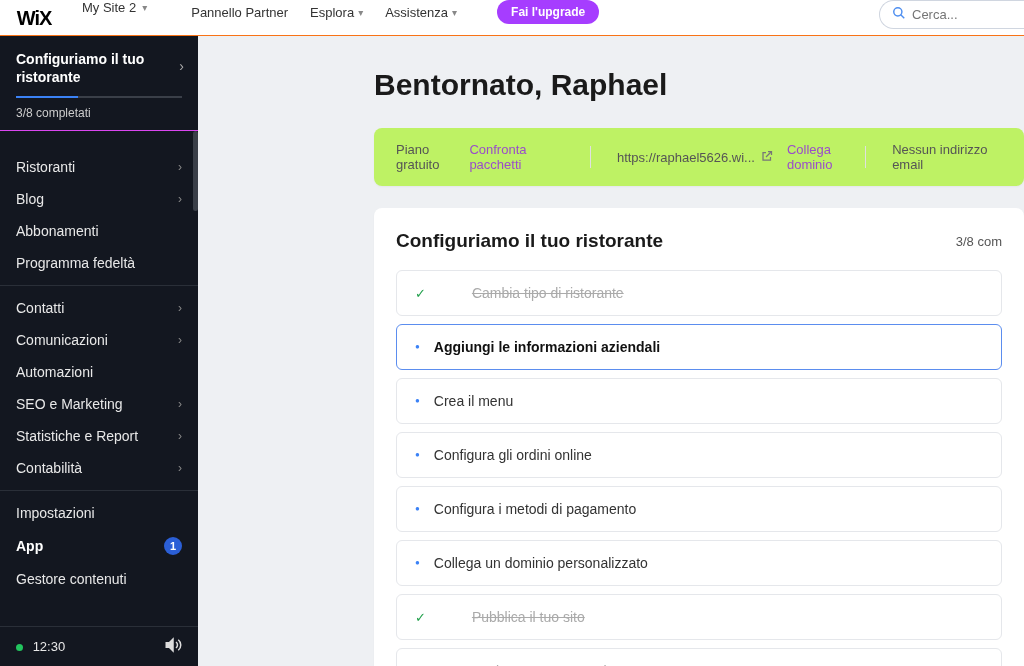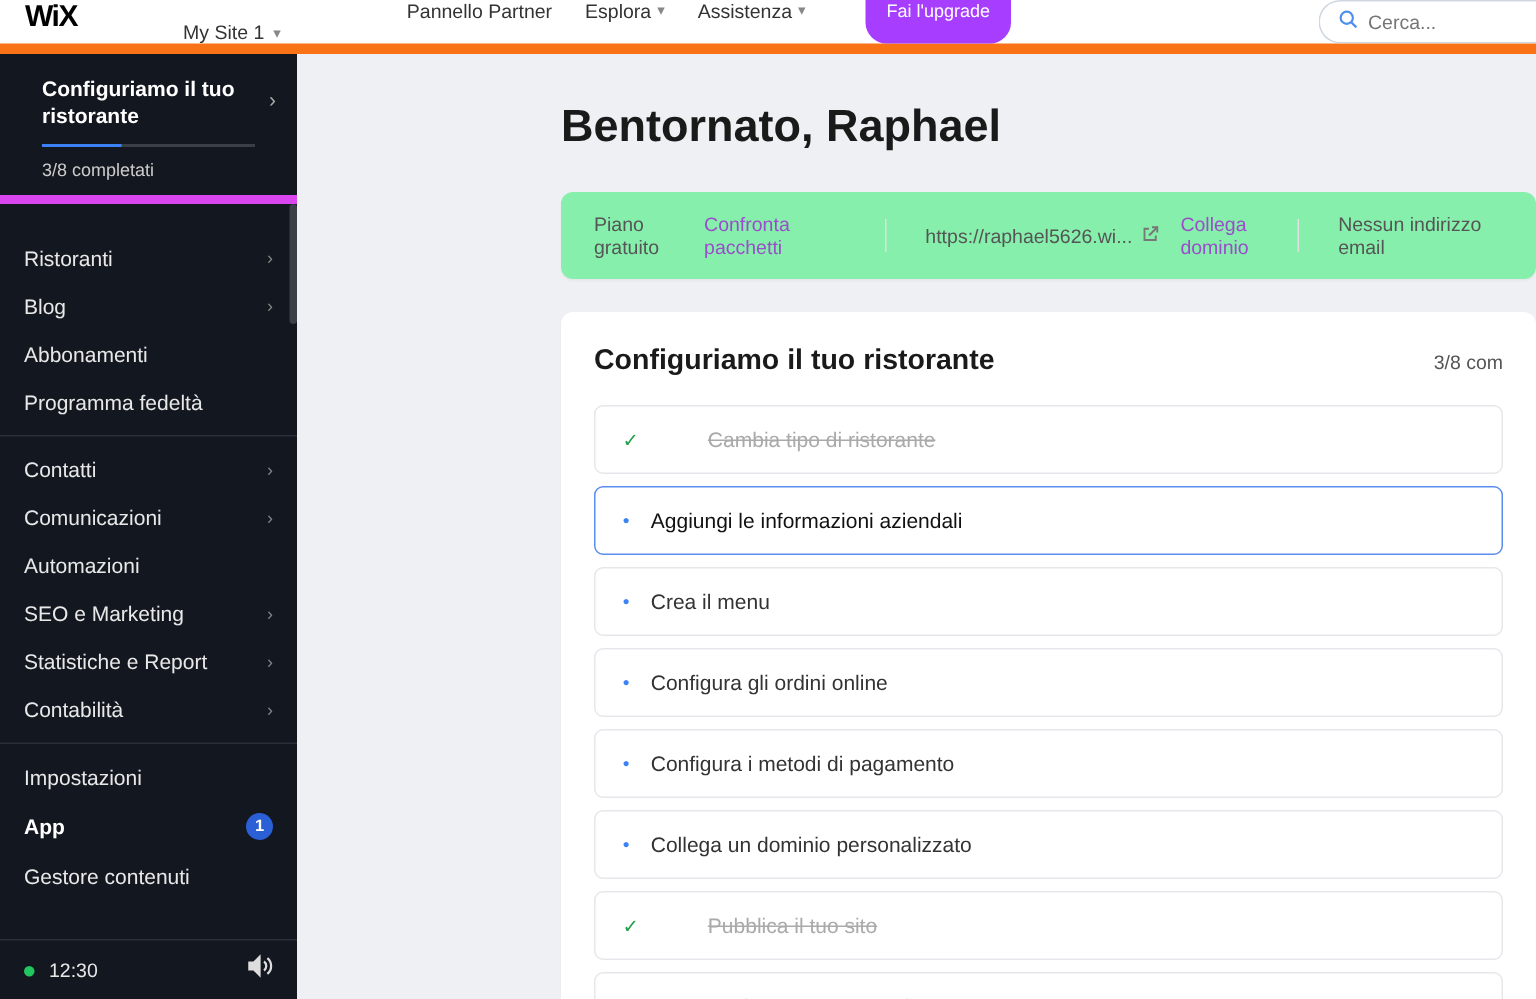--- a/index.html
+++ b/index.html
@@ -1,33 +1,33 @@
 <!DOCTYPE html>
 <html><head>
 <meta charset="utf-8">
 <style>
 * { margin: 0; padding: 0; box-sizing: border-box; font-family: -apple-system, BlinkMacSystemFont, "Segoe UI", Helvetica, Arial, sans-serif; }
 body { width: 1024px; height: 666px; overflow: hidden; background: #f0f0f0; position: relative; }
 
 
-.topbar { height: 36px; background: #fff; display: flex; align-items: flex-end; padding: 0 0 0 0; border-bottom: 7px solid #f97316; gap: 40px; }
+.topbar { height: 36px; background: #fff; display: flex; align-items: flex-start; padding: 0 0 0 0; border-bottom: 1px solid #f97316; }
 .logo { width: 68px; height: 36px; display: flex; align-items: center; justify-content: center; font-weight: 900; font-size: 20px; letter-spacing: -1px; color: #000; }
 .site-dropdown { display: flex; align-items: center; gap: 6px; padding: 0 14px; font-size: 13px; color: #333; cursor: pointer; }
 .site-dropdown .chev { font-size: 10px; color: #888; }
 .top-links { display: flex; align-items: center; gap: 22px; margin-left: 30px; }
 .top-link { font-size: 13px; color: #333; display: flex; align-items: center; gap: 4px; cursor: pointer; }
 .top-link .chev { font-size: 10px; color: #888; }
-.upgrade-btn { background: #a63dff; color: #fff; border: none; border-radius: 14px; padding: 15px 14px; font-size: 12px; font-weight: 400; margin-left: 18px; cursor: pointer; }
+.upgrade-btn { background: #a63dff; color: #fff; border: none; border-radius: 14px; padding: 5px 14px; font-size: 12px; font-weight: 700; margin-left: 18px; cursor: pointer; }
 .search-wrap { margin-left: auto; display: flex; align-items: center; background: #fff; border: 1px solid #d0d6e0; border-radius: 18px 0 0 18px; padding: 5px 12px; width: 145px; border-right: none; }
 .search-wrap .sicon { color: #4f8ff0; font-size: 14px; margin-right: 6px; }
 .search-wrap input { border: none; outline: none; font-size: 13px; color: #ec4899; width: 100%; }
 
 
 .sidebar { position: absolute; left: 0; top: 36px; width: 198px; height: 630px; background: #131720; color: #e8e8e8; display: flex; flex-direction: column; }
-.setup-block { padding: 14px 28px 10px; position: relative; border-bottom: 6px solid #d946ef; }
+.setup-block { padding: 14px 16px 10px; position: relative; border-bottom: 1px solid #d946ef; }
 .setup-title { font-size: 14px; font-weight: 700; line-height: 1.3; color: #fff; }
 .setup-chevron { position: absolute; right: 14px; top: 22px; font-size: 14px; color: #aaa; }
 .progress-track { height: 2px; background: #3a3f48; margin-top: 10px; position: relative; }
 .progress-fill { height: 2px; background: #3b82f6; width: 37.5%; }
 .setup-count { font-size: 12px; color: #ccc; margin-top: 8px; display: block; }
 
 .nav { flex: 1; overflow: hidden; padding-top: 6px; position: relative; }
 .nav-scroll-ind { position: absolute; right: 0; top: 0; width: 5px; height: 80px; background: #3a3f48; border-radius: 3px; }
 .nav-item { display: flex; align-items: center; justify-content: space-between; padding: 8px 16px; font-size: 14px; color: #e8e8e8; cursor: pointer; }
 .nav-item .chev { font-size: 12px; color: #888; }
@@ -48,47 +48,47 @@
 
 
 .red-arrow { position: absolute; left: 240px; top: 557px; width: 140px; height: 14px; pointer-events: none; }
 .red-arrow svg { width: 100%; height: 100%; }
 
 
 .main { position: absolute; left: 198px; top: 36px; right: 0; bottom: 0; background: #eef0f3; overflow: hidden; }
 .main-inner { padding: 32px 0 0 176px; }
 .welcome { font-size: 30px; font-weight: 700; color: #1a1a1a; margin-bottom: 26px; }
 
-.info-strip { background: #86efac; border-radius: 8px; display: flex; align-items: center; padding: 14px 22px; margin-bottom: 22px; gap: 6px; box-shadow: 0 1px 2px rgba(0,0,0,.04); }
+.info-strip { background: #bef264; border-radius: 8px; display: flex; align-items: center; padding: 14px 22px; margin-bottom: 22px; gap: 6px; box-shadow: 0 1px 2px rgba(0,0,0,.04); }
 .info-cell { font-size: 13px; display: flex; align-items: center; gap: 6px; }
 .info-cell .muted { color: #555; }
 .info-cell .link { color: #9a4dca; cursor: pointer; }
 .info-div { width: 1px; height: 22px; background: #e0e0e0; margin: 0 20px; }
 .ext-icon { color: #777; font-size: 12px; }
 
 .setup-card { background: #fff; border-radius: 8px; padding: 22px 22px 8px; box-shadow: 0 1px 2px rgba(0,0,0,.04); }
 .setup-card-head { display: flex; align-items: center; justify-content: space-between; margin-bottom: 18px; }
 .setup-card-title { font-size: 19px; font-weight: 700; color: #1a1a1a; }
 .setup-card-count { font-size: 13px; color: #555; }
 
 .step { border: 1px solid #e5e7eb; border-radius: 6px; padding: 14px 18px; margin-bottom: 8px; display: flex; align-items: center; gap: 14px; font-size: 14px; color: #333; cursor: pointer; }
 .step.done .step-label { color: #aaa; text-decoration: line-through; margin-left: 32px; }
 .step .dot { color: #3b82f6; font-size: 8px; line-height: 1; }
 .step .check { color: #22a04c; font-size: 13px; }
 .step.current { border-color: #5b8def; }
-.step.current .step-label { font-weight: 400; color: #111; }
+.step.current .step-label { font-weight: 700; color: #111; }
 
 </style>
 </head>
 <body>
 
 <div class="topbar">
   <div class="logo">WiX</div>
   <div class="site-dropdown">
-    <span>My Site 1</span>
+    <span>My Site 2</span>
     <span class="chev">▾</span>
   </div>
   <div class="top-links">
     <span class="top-link">Pannello Partner</span>
     <span class="top-link">
       <span>Esplora</span>
       <span class="chev">▾</span>
     </span>
     <span class="top-link">
       <span>Assistenza</span>

